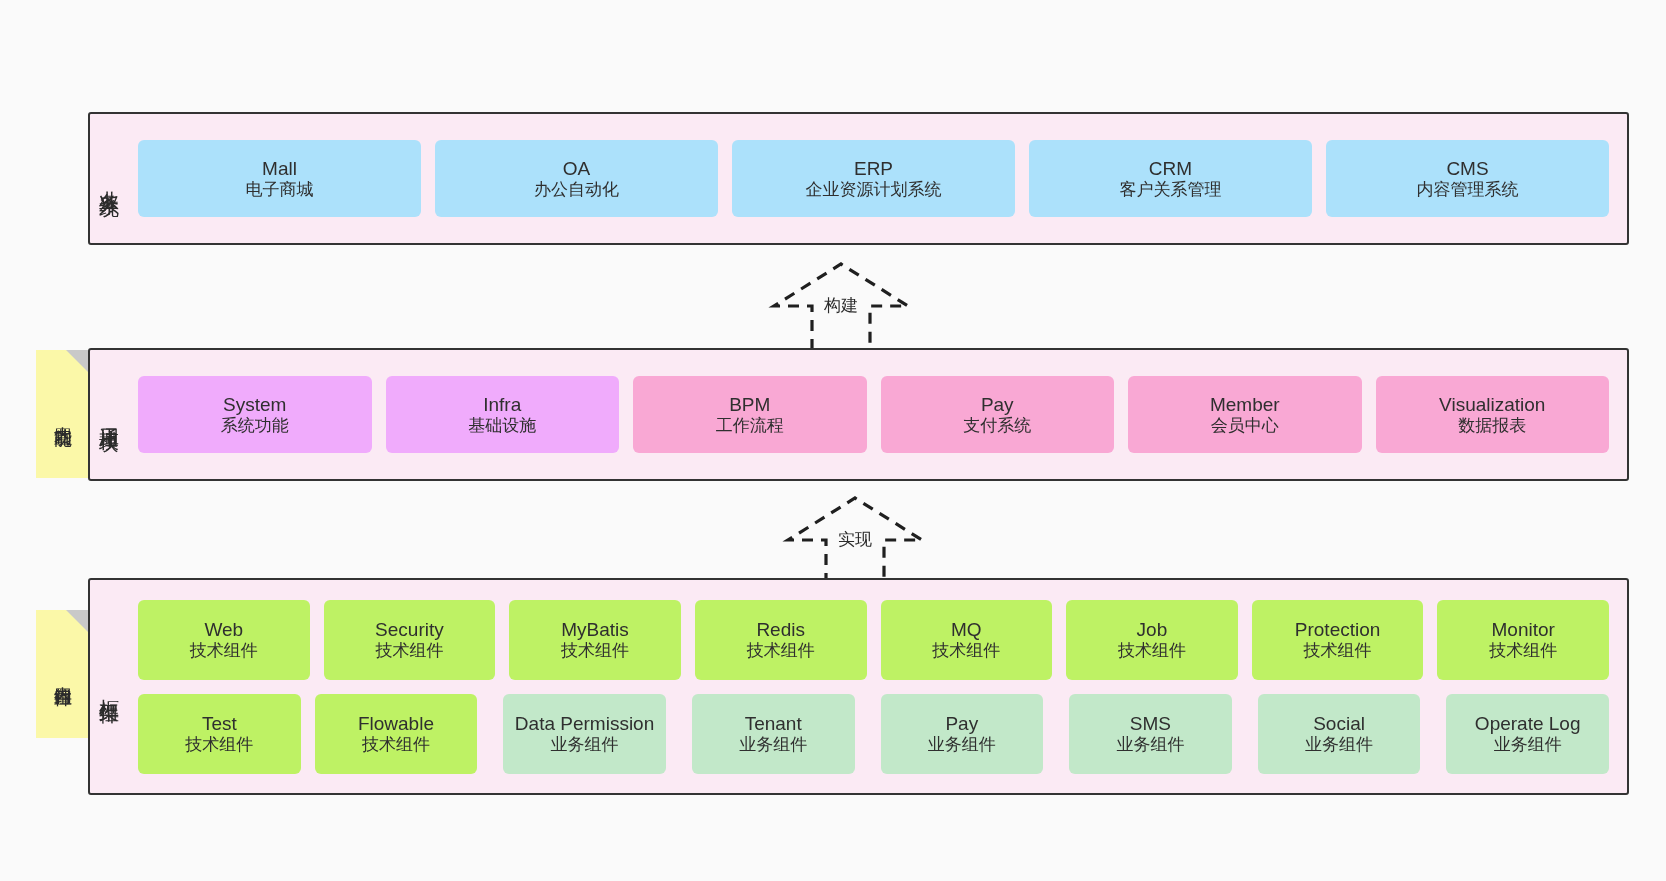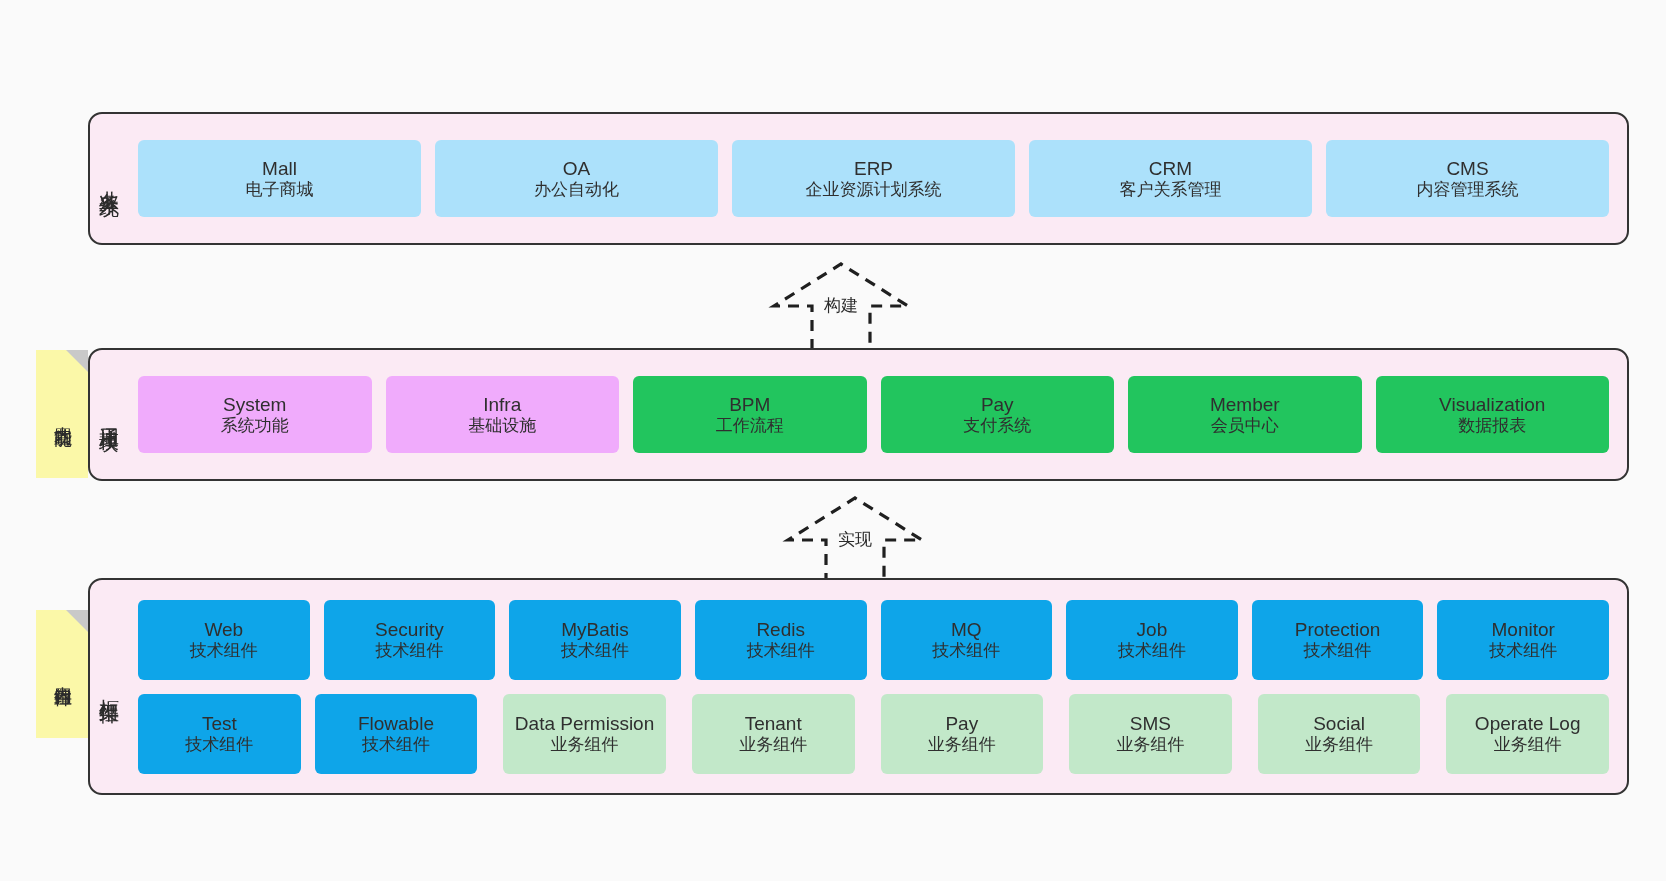--- a/index.html
+++ b/index.html
@@ -15,21 +15,21 @@
     background: #fafafa;
     overflow: hidden;
   }
 
   
   .layer {
     position: absolute;
     box-sizing: border-box;
     background: #fbeaf4;
     border: 2px solid #333333;
-    border-radius: 14px;
+    border-radius: 3px;
     display: flex;
     align-items: stretch;
     justify-content: space-between;
   }
   .layer-title {
     flex: 0 0 auto;
     width: 38px;
     display: flex;
     align-items: center;
     justify-content: center;
@@ -67,22 +67,22 @@
     color: #2f2f2f;
     line-height: 1.22;
     padding: 6px 4px;
     box-sizing: border-box;
   }
   .card .en { font-size: 19px; }
   .card .cn { font-size: 17px; }
 
   .c-blue       { background: #ace1fb; }
   .c-red        { background: #f0abfc; }
-  .c-pink       { background: #22c55e; }
-  .c-green      { background: #0ea5e9; }
+  .c-pink       { background: #f9a8d4; }
+  .c-green      { background: #bef264; }
   .c-greenlight { background: #c2e8c9; margin-left: 12px; }
 
   
   #layer-business { left: 88px;  top: 112px; width: 1541px; height: 133px; }
   #layer-business .card { height: 77px; }
 
   #layer-common   { left: 88px;  top: 348px; width: 1541px; height: 133px; }
   #layer-common .card { height: 77px; }
 
   #layer-framework{ left: 88px;  top: 578px; width: 1541px; height: 217px; }

